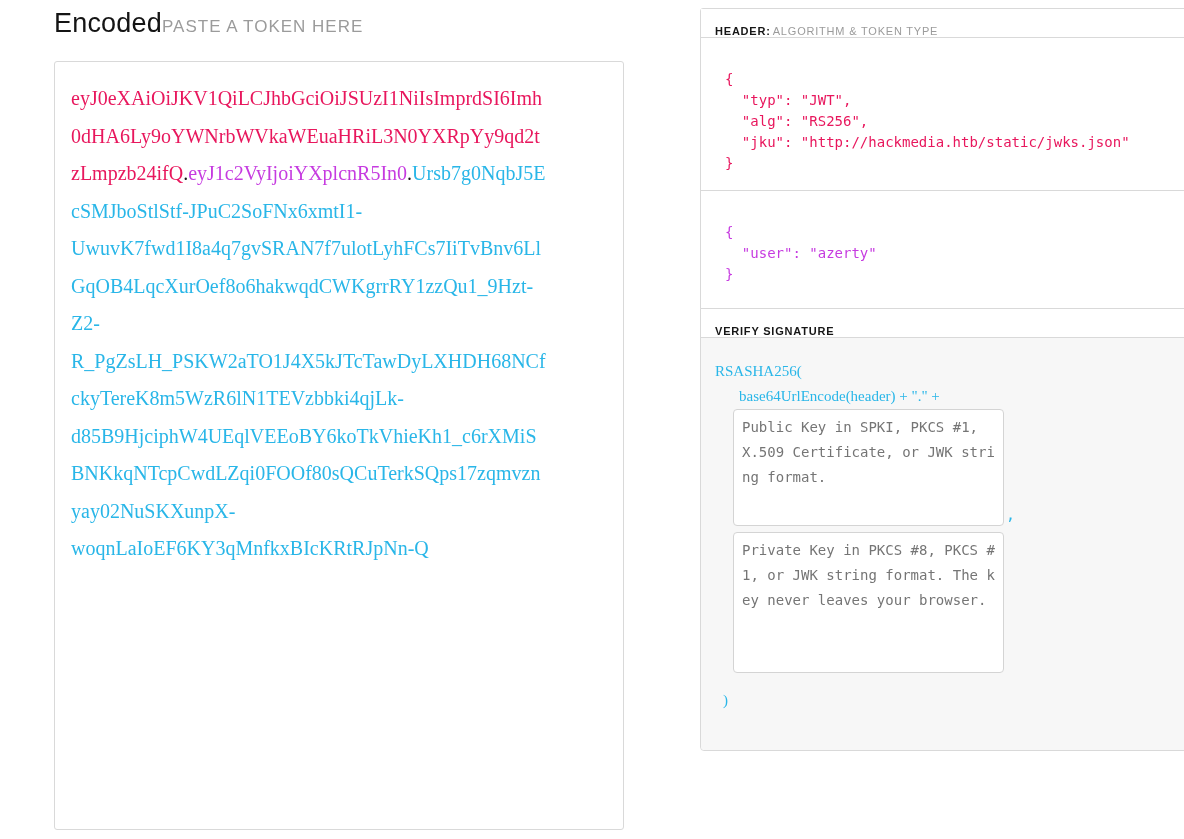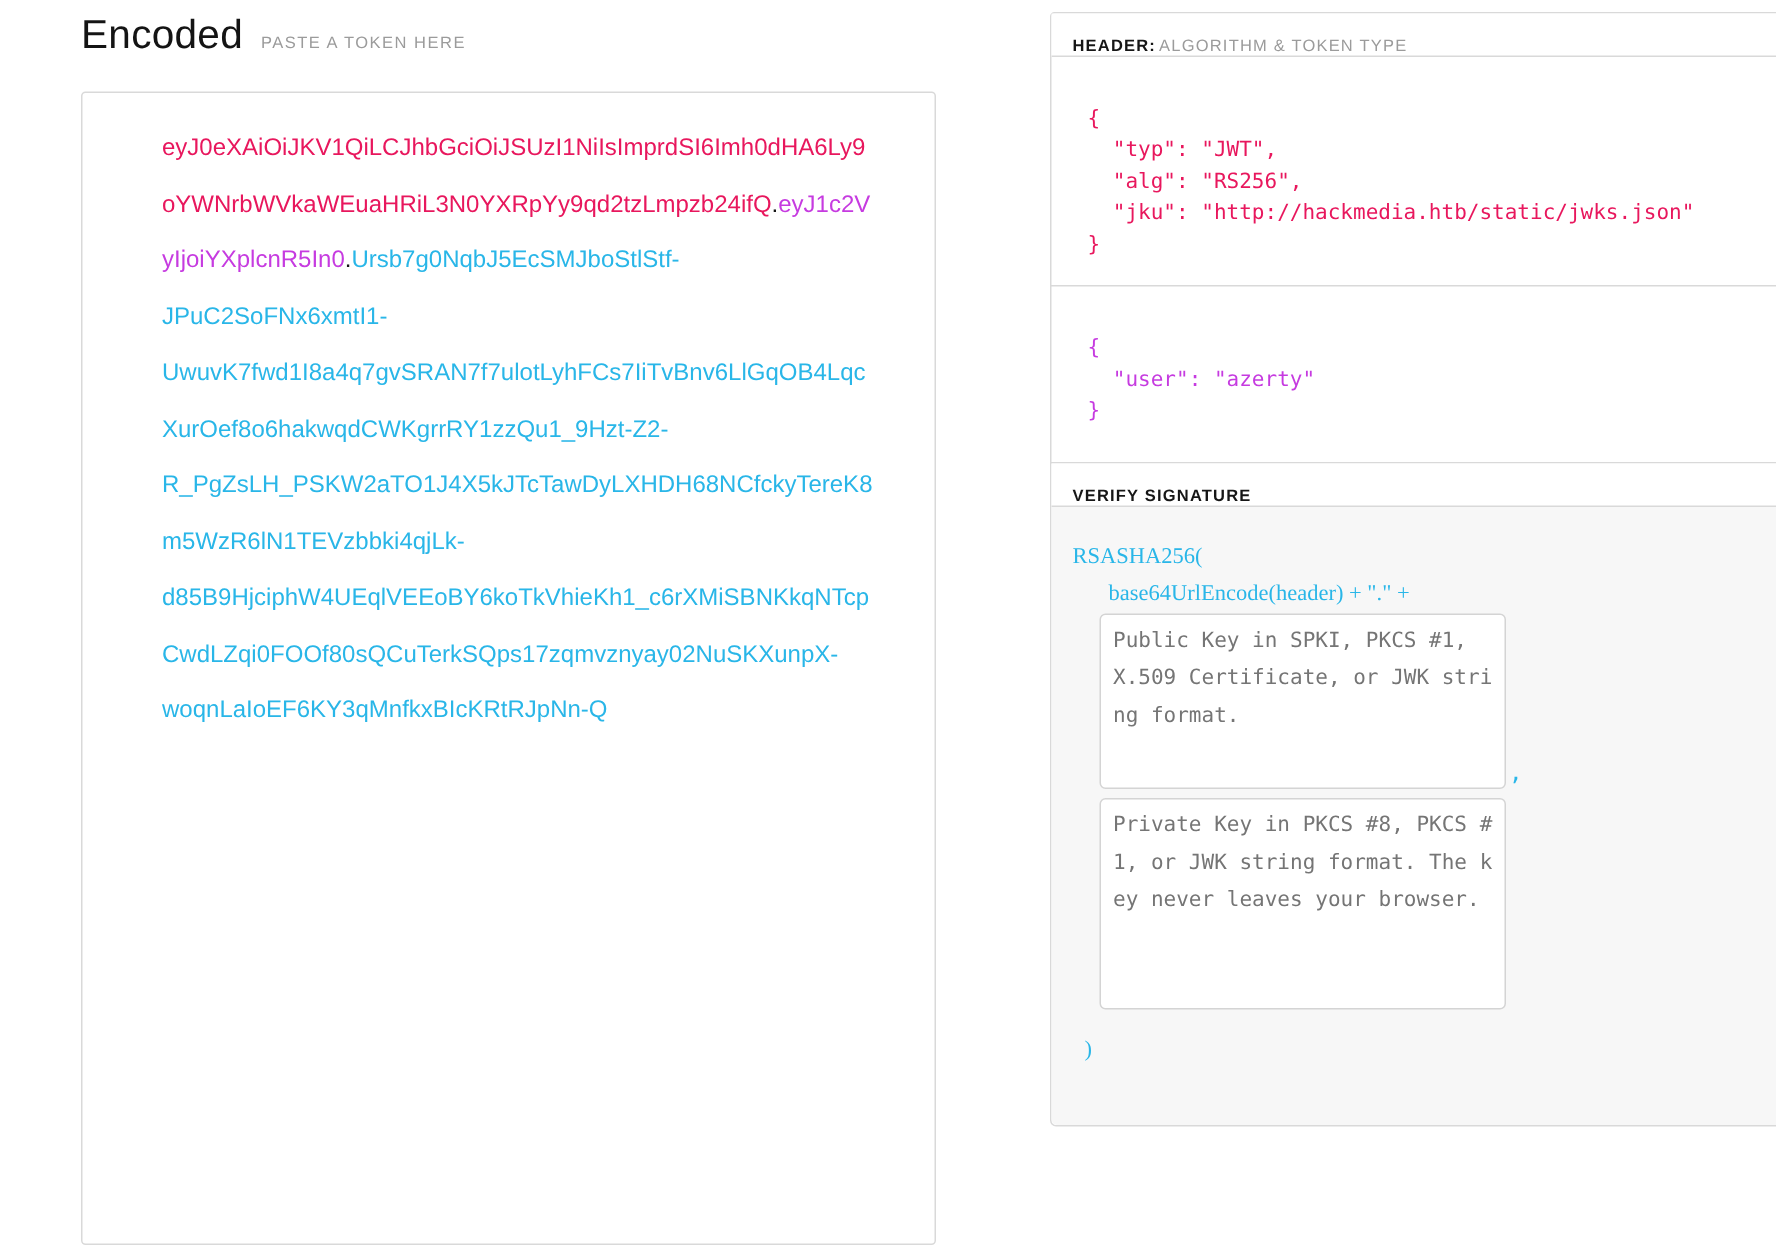--- a/index.html
+++ b/index.html
@@ -7,32 +7,32 @@
     width:1184px; height:839px; overflow:hidden;
     font-family:"Liberation Sans", sans-serif;
     -webkit-font-smoothing:antialiased;
   }
   .page { display:flex; box-sizing:border-box; padding:8px; gap:30px; }
   .col { width:570px; flex:0 0 570px;padding-left:46px; }
 
   
   .panel-header { display:flex; align-items:baseline; height:38px; margin:0 0 15px 0; }
   .panel-title { font-size:27px; font-weight:400; color:#141414; margin:0; letter-spacing:.2px; }
-  .panel-sub { font-size:11px; color:#9b9b9b; letter-spacing:1px; margin-left:12px; text-transform:uppercase; }
+  .panel-sub { font-size:17px; color:#9b9b9b; letter-spacing:1px; text-transform:uppercase; }
 
   
   .token-box {
     box-sizing:border-box; width:570px; height:769px;
     border:1px solid #d9d9d9; border-radius:3px; background:#fff;
     padding:18px 16px; cursor:text;
   }
   .token {
-    font-family:Liberation Sans, sans-serif;
-    font-size:16px; line-height:37.5px; width:476px;
-    overflow-wrap:break-word; word-wrap:break-word; white-space:normal;margin-left:37px;
+    font-family:Liberation Serif, serif;
+    font-size:20px; line-height:37.5px; width:476px;
+    overflow-wrap:break-word; word-wrap:break-word; white-space:normal;
   }
   .tok-header { color:#e8175d; }
   .tok-payload { color:#c63be0; }
   .tok-signature { color:#29b6e8; }
   .tok-dot { color:#161616; }
 
   
   .sec { border:1px solid #d9d9d9; background:#fff; }
   .sec + .sec { margin-top:-1px; }
   .sec:first-of-type { border-radius:3px 3px 0 0; }

